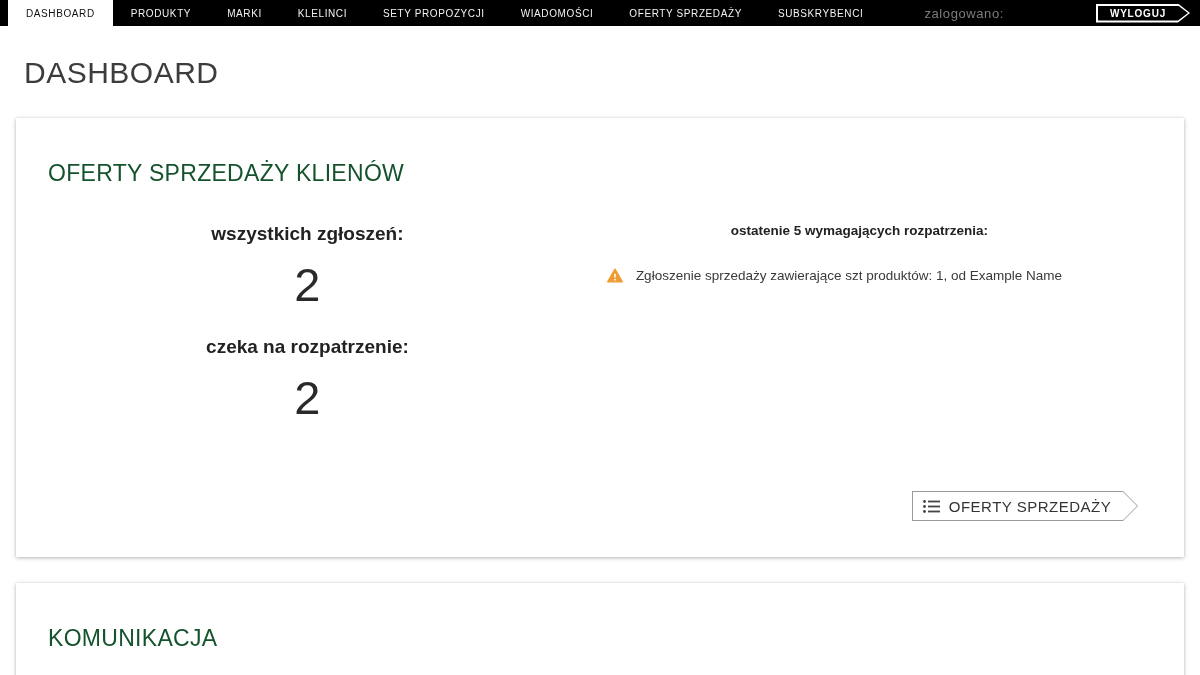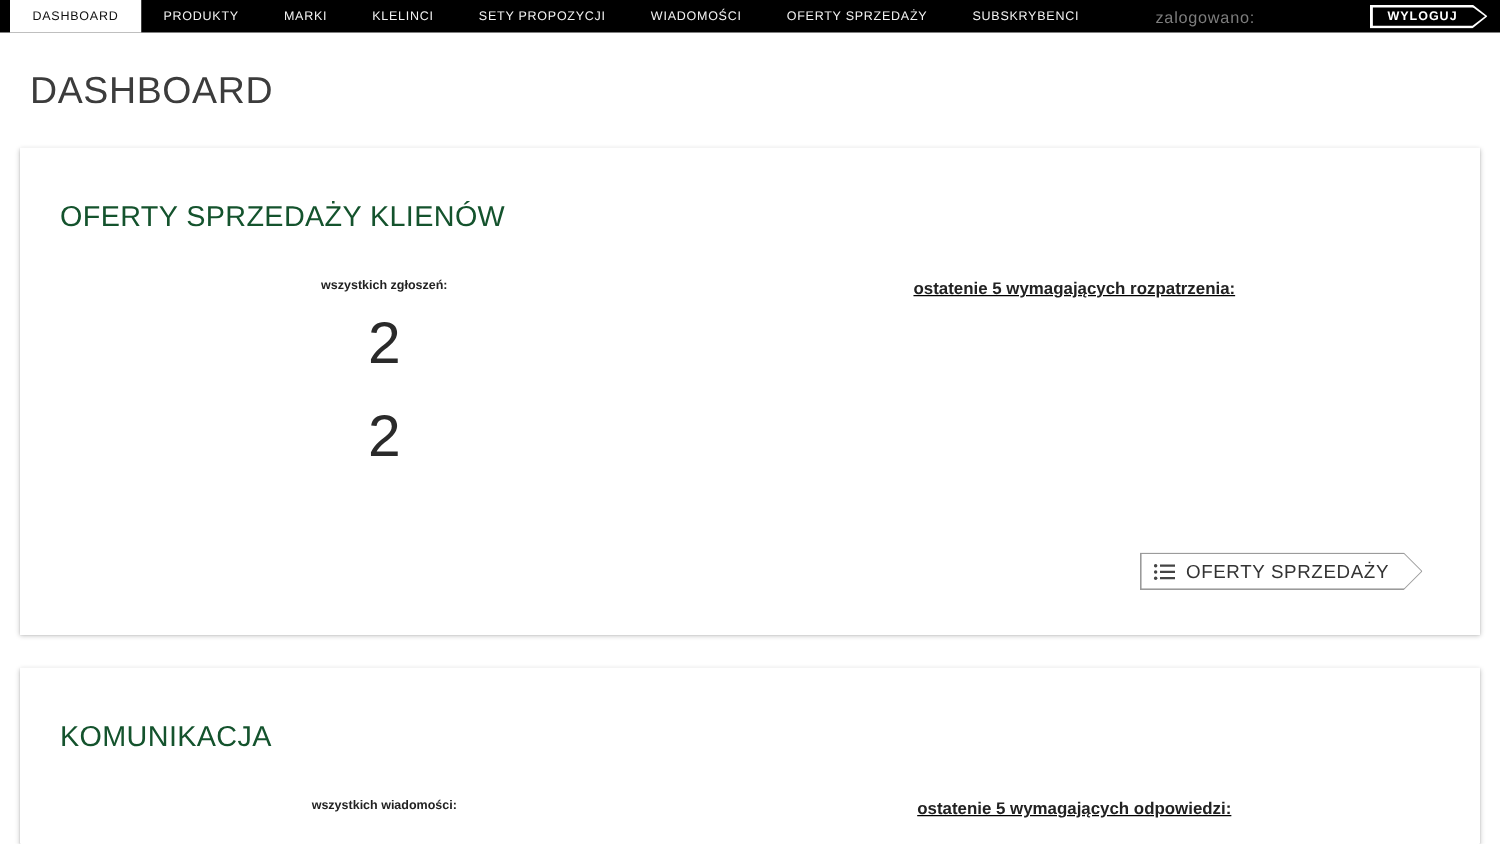--- a/index.html
+++ b/index.html
@@ -32,24 +32,24 @@
     color:#3c3c3c; letter-spacing:.5px; }
 
   .card { margin:28px 16px 26px; background:#fff; padding:30px 32px 36px;
     box-shadow:0 1px 4px rgba(0,0,0,.28), 0 0 1px rgba(0,0,0,.12); }
   .card + .card { margin-top:0; }
   .card-title { font-size:23px; font-weight:400; color:#14532d;
     letter-spacing:.3px; margin:12px 0 36px; }
 
   .card-body { display:flex; }
   .stats-col { flex:0 0 47%; text-align:center; }
-  .stat-label { font-weight:bold; font-size:10px; color:#222; }
+  .stat-label { font-weight:bold; font-size:19px; color:#222; }
   .stat-value { font-size:47px; font-weight:300; color:#2a2a2a; line-height:1;
     margin:16px 0 28px; }
-  .alerts-col { flex:1;text-decoration:underline; }
+  .alerts-col { flex:1; }
   .alerts-header { text-align:center; font-weight:bold; font-size:13.5px;
     color:#222; margin-bottom:30px; }
   .alert-row { display:flex; align-items:center; gap:13px; margin-bottom:11px;
     padding-left:40px; font-size:13.5px; color:#3a3a3a; }
   .warn-icon { flex:0 0 auto; width:16px; height:15px; display:block; }
 
   .card-actions { display:flex; justify-content:flex-end; margin-top:42px;
     padding-right:14px; }
   .list-btn { width:226px; height:30px; font-size:15px; color:#333;
     letter-spacing:.5px; }
@@ -83,24 +83,33 @@
 </nav>
 
 <h1 class="page-title">DASHBOARD</h1>
 
 <section class="card">
   <h2 class="card-title">OFERTY SPRZEDAŻY KLIENÓW</h2>
   <div class="card-body">
     <div class="stats-col">
       <div class="stat-label">wszystkich zgłoszeń:</div>
       <div class="stat-value">2</div>
+      <div class="stat-label">czeka na rozpatrzenie:</div>
       <div class="stat-value">2</div>
     </div>
     <div class="alerts-col">
       <div class="alerts-header">ostatenie 5 wymagających rozpatrzenia:</div>
+      <div class="alert-row">
+        <svg class="warn-icon" viewBox="0 0 24 22">
+          <path d="M12 1.5 L23 20.5 H1 Z" fill="#f09b30" stroke="#f09b30" stroke-width="2" stroke-linejoin="round"></path>
+          <rect x="10.9" y="8" width="2.2" height="6.4" rx="1" fill="#fff"></rect>
+          <circle cx="12" cy="17.2" r="1.4" fill="#fff"></circle>
+        </svg>
+        <span>Zgłoszenie sprzedaży zawierające szt produktów: 1, od Example Name</span>
+      </div>
     </div>
   </div>
   <div class="card-actions">
     <div class="pennant list-btn">
       <span class="pshape"></span>
       <span class="pinner"></span>
       <span class="plabel">
         <svg class="list-icon" viewBox="0 0 17 13">
           <circle cx="1.5" cy="1.5" r="1.4" fill="#444"></circle>
             <rect x="5" y="0.6" width="12" height="1.8" fill="#444"></rect>

